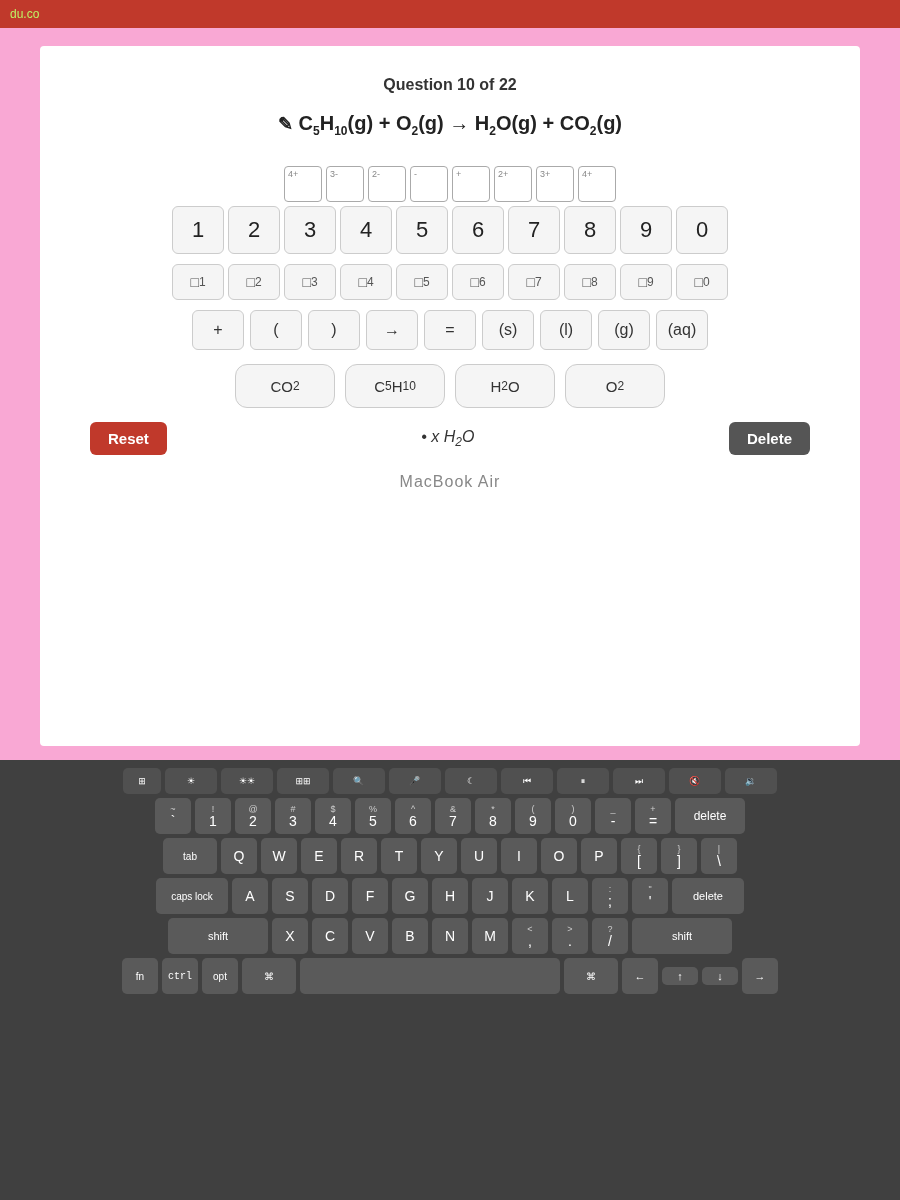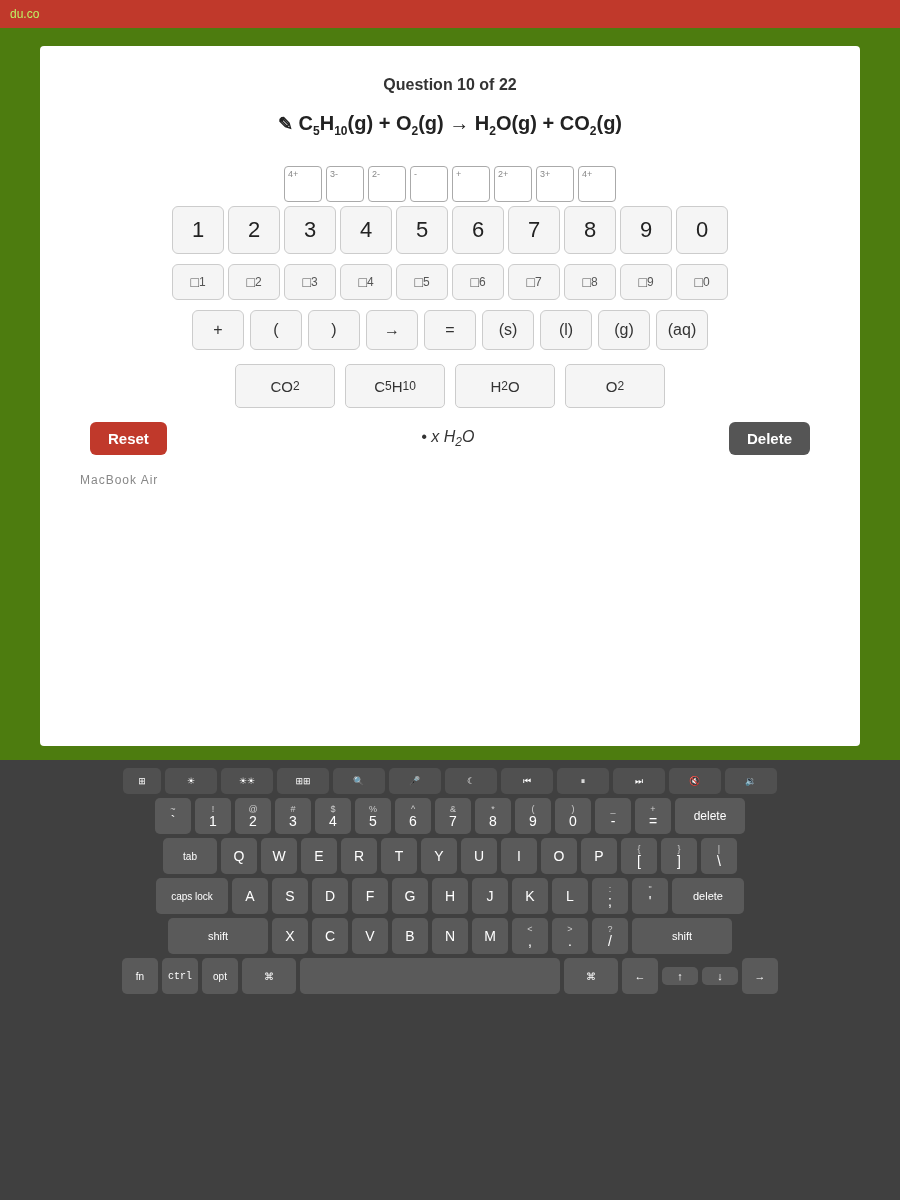--- a/index.html
+++ b/index.html
@@ -23,21 +23,21 @@
       padding: 0 10px;
     }
 
     .top-bar-url {
       color: #bef264;
       font-size: 12px;
     }
 
     
     .screen-area {
-      background: #4d7c0f;
+      background: #f9a8d4;
       width: 900px;
       height: 760px;
       position: relative;
       display: flex;
       justify-content: center;
     }
 
     .white-panel {
       background: white;
       width: 820px;
@@ -175,21 +175,21 @@
       align-items: center;
       justify-content: center;
       gap: 10px;
       margin-bottom: 14px;
     }
 
     .chem-btn {
       min-width: 100px;
       height: 44px;
       border: 1.5px solid #ccc;
-      border-radius: 5px;
+      border-radius: 12px;
       background: #f5f5f5;
       display: flex;
       align-items: center;
       justify-content: center;
       font-size: 15px;
       font-weight: 500;
       color: #333;
       cursor: pointer;
       padding: 0 12px;
     }
@@ -226,22 +226,23 @@
       border: none;
       border-radius: 6px;
       padding: 8px 18px;
       font-size: 15px;
       font-weight: 600;
       cursor: pointer;
     }
 
     
     .macbook-label {
+      text-align: center;
       color: #888;
-      font-size: 12px;
+      font-size: 16px;
       margin-top: 10px;
       letter-spacing: 1px;
     }
 
     
     .keyboard-area {
       background: #404040;
       width: 900px;
       height: 440px;
       position: absolute;

